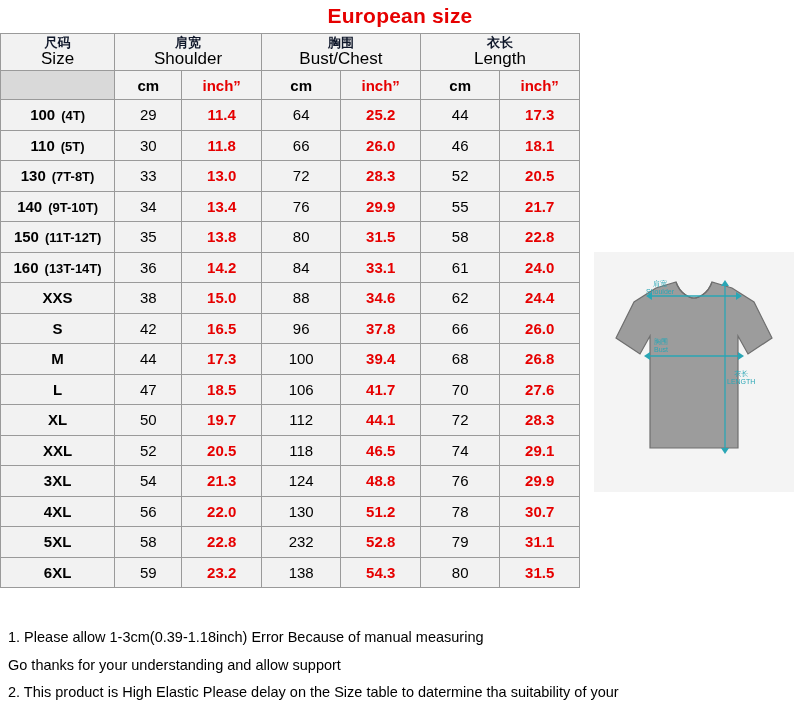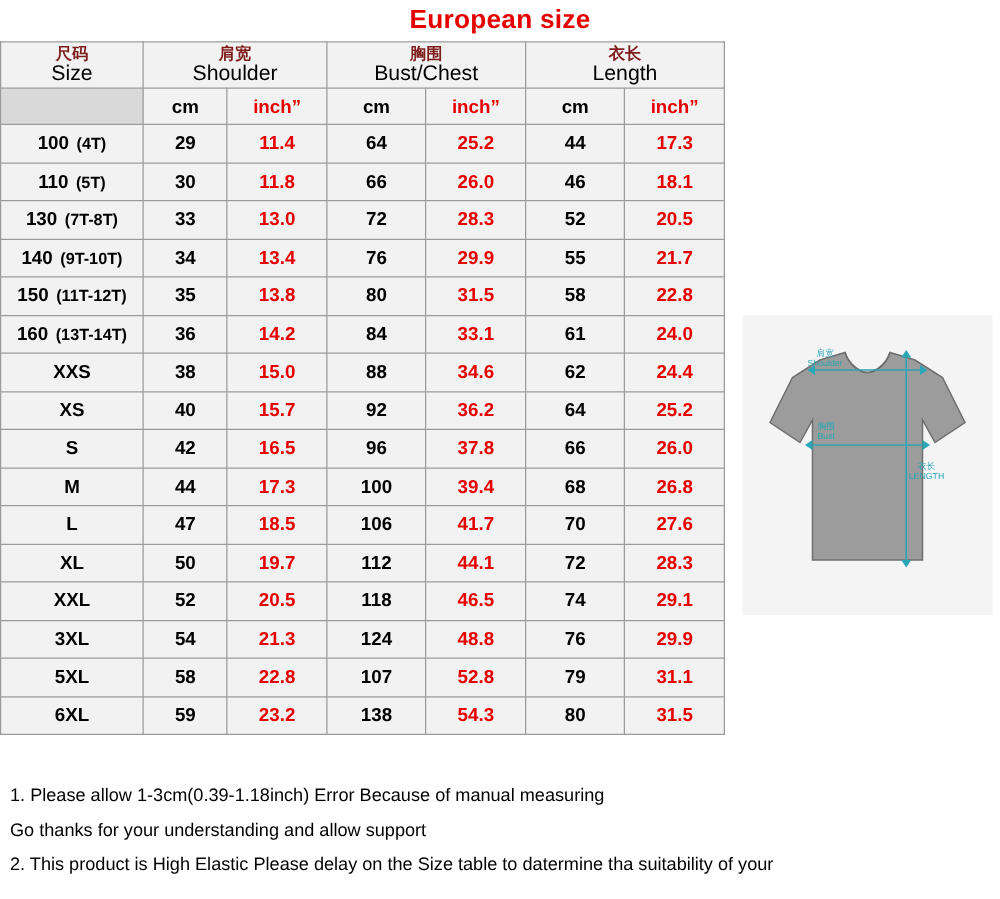--- a/index.html
+++ b/index.html
@@ -55,21 +55,21 @@
 
   .hdr-row td {
     height: 36px;
     background: #f2f2f2;
     line-height: 1.05;
   }
   .hdr-cn {
     display: block;
     font-size: 13px;
     font-weight: bold;
-    color: #7f1d1d;
+    color: #0f172a;
   }
   .hdr-en {
     display: block;
     font-size: 17px;
     font-weight: normal;
     color: #000;
   }
   .unit-row td {
     height: 28px;
     font-size: 15px;
@@ -82,21 +82,21 @@
   tbody tr td { height: 29.5px; }
   td.size-label {
     font-size: 16px;
     font-weight: bold;
   }
   td.size-label .age {
     font-size: 13px;
     font-weight: bold;
     margin-left: 6px;
   }
-  td.num { font-size: 15px; font-weight: bold; color: #000; }
+  td.num { font-size: 15px; font-weight: normal; color: #000; }
   td.numr { font-size: 15px; font-weight: bold; color: #e60000; }
 
   
   .right-panel {
     position: absolute;
     left: 580px;
     top: 0;
     width: 220px;
     height: 622px;
     background: #ffffff;
@@ -237,29 +237,20 @@
         <tr>
           <td class="size-label"><span>XXS</span></td>
           <td class="num">38</td>
           <td class="numr">15.0</td>
           <td class="num">88</td>
           <td class="numr">34.6</td>
           <td class="num">62</td>
           <td class="numr">24.4</td>
         </tr>
         <tr>
-          <td class="size-label"><span>XS</span></td>
-          <td class="num">40</td>
-          <td class="numr">15.7</td>
-          <td class="num">92</td>
-          <td class="numr">36.2</td>
-          <td class="num">64</td>
-          <td class="numr">25.2</td>
-        </tr>
-        <tr>
           <td class="size-label"><span>S</span></td>
           <td class="num">42</td>
           <td class="numr">16.5</td>
           <td class="num">96</td>
           <td class="numr">37.8</td>
           <td class="num">66</td>
           <td class="numr">26.0</td>
         </tr>
         <tr>
           <td class="size-label"><span>M</span></td>
@@ -300,24 +291,33 @@
         <tr>
           <td class="size-label"><span>3XL</span></td>
           <td class="num">54</td>
           <td class="numr">21.3</td>
           <td class="num">124</td>
           <td class="numr">48.8</td>
           <td class="num">76</td>
           <td class="numr">29.9</td>
         </tr>
         <tr>
+          <td class="size-label"><span>4XL</span></td>
+          <td class="num">56</td>
+          <td class="numr">22.0</td>
+          <td class="num">130</td>
+          <td class="numr">51.2</td>
+          <td class="num">78</td>
+          <td class="numr">30.7</td>
+        </tr>
+        <tr>
           <td class="size-label"><span>5XL</span></td>
           <td class="num">58</td>
           <td class="numr">22.8</td>
-          <td class="num">107</td>
+          <td class="num">232</td>
           <td class="numr">52.8</td>
           <td class="num">79</td>
           <td class="numr">31.1</td>
         </tr>
         <tr>
           <td class="size-label"><span>6XL</span></td>
           <td class="num">59</td>
           <td class="numr">23.2</td>
           <td class="num">138</td>
           <td class="numr">54.3</td>

